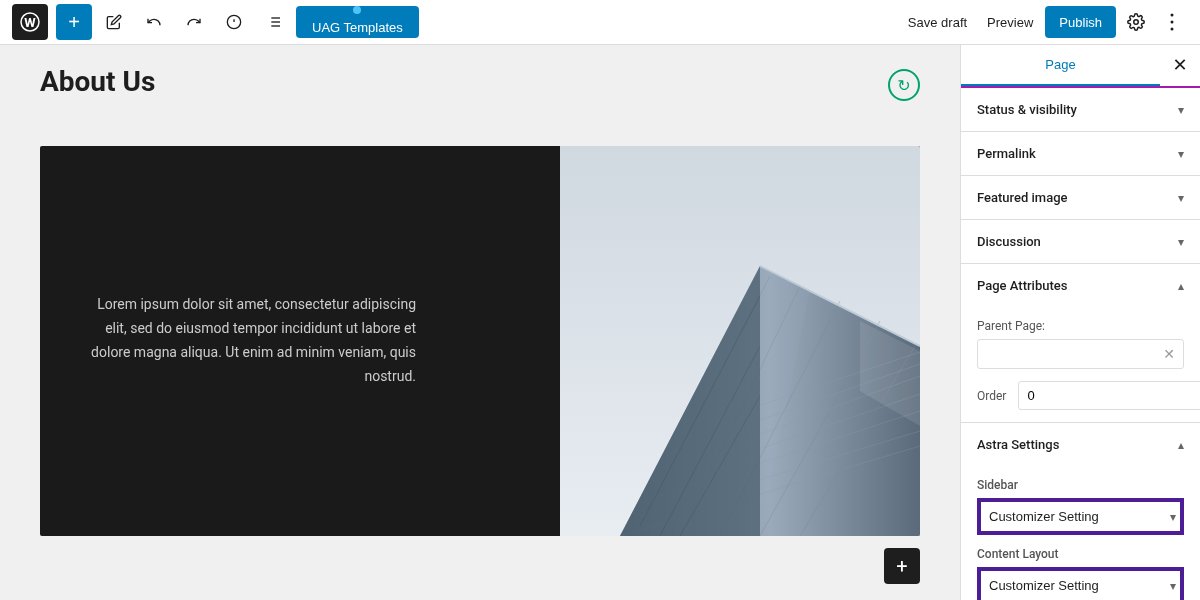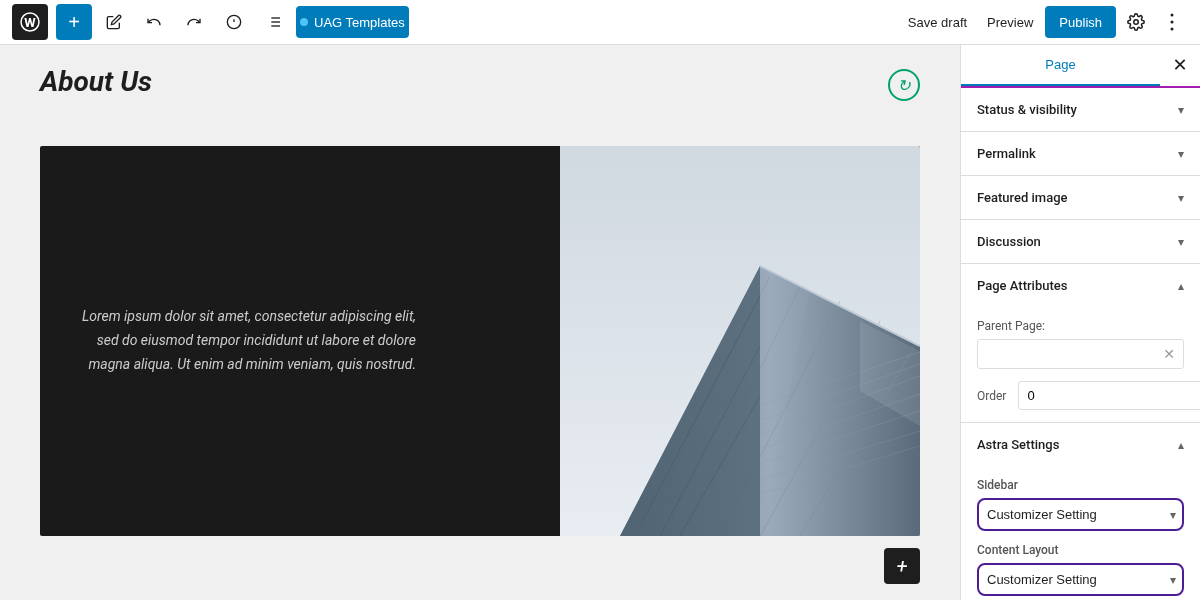--- a/index.html
+++ b/index.html
@@ -19,21 +19,21 @@
     }
     .tb-btn {
       width: 36px; height: 36px; border: none; background: transparent; cursor: pointer;
       border-radius: 4px; display: flex; align-items: center; justify-content: center;
       color: #1e1e1e; font-size: 16px;
     }
     .tb-btn-add { background: #007cba; color: #fff; font-size: 20px; }
 
     .uag-btn {
       display: flex; align-items: center; gap: 6px; background: #007cba; color: #fff;
-      border: none; border-radius: 4px; padding: 0 4px; height: 32px; cursor: pointer; font-size: 13px;
+      border: none; border-radius: 4px; padding: 0 16px; height: 32px; cursor: pointer; font-size: 13px; flex-direction: column;
     }
     .uag-dot { width: 8px; height: 8px; background: #4fc3f7; border-radius: 50%; }
 
     .toolbar-right .txt-btn {
       background: transparent; border: none; cursor: pointer; font-size: 13px; color: #1e1e1e; padding: 0 8px; height: 32px;
     }
     .publish-btn {
       background: #007cba; color: #fff; border: none; border-radius: 4px;
       padding: 0 14px; height: 32px; font-size: 13px; cursor: pointer; font-weight: 500;
     }
@@ -42,21 +42,21 @@
       border-radius: 4px; display: flex; align-items: center; justify-content: center; font-size: 16px; color: #1e1e1e;
     }
 
     
     .main-area {
       display: flex; flex: 1; overflow: hidden;
     }
 
     
     .editor-canvas {
-      flex: 1; overflow-y: auto; padding: 20px 40px; background: #f0f0f1; font-style: italic;
+      flex: 1; overflow-y: auto; padding: 20px 40px; background: #f0f0f1;
     }
 
     .page-title {
       font-size: 28px; font-weight: 700; color: #1e1e1e; margin-bottom: 24px;
     }
 
     
     .content-block {
       background: #1a1a1a; border-radius: 2px; overflow: hidden;
       display: flex; align-items: stretch; min-height: 390px;
@@ -137,21 +137,21 @@
     .order-input {
       flex: 1; border: 1px solid #ddd; border-radius: 3px;
       padding: 6px 8px; font-size: 13px; outline: none;
     }
 
     
     .astra-body { padding: 12px 16px; }
     .astra-label { font-size: 12px; color: #555; margin-bottom: 6px; display: block; font-weight: 500; }
     .select-wrap { position: relative; margin-bottom: 12px; }
     .select-wrap select {
-      width: 100%; border: 2px solid #4c1d95; border-radius: 8px;
+      width: 100%; border: 4px solid #4c1d95; border-radius: 0;
       padding: 7px 41px 7px 8px; font-size: 13px; color: #1e1e1e;
       appearance: none; background: #fff; cursor: pointer; outline: none;
     }
     .select-chevron {
       position: absolute; right: 8px; top: 50%; transform: translateY(-50%);
       pointer-events: none; color: #666; font-size: 12px;
     }
 
     
     .sidebar::-webkit-scrollbar { width: 4px; }

